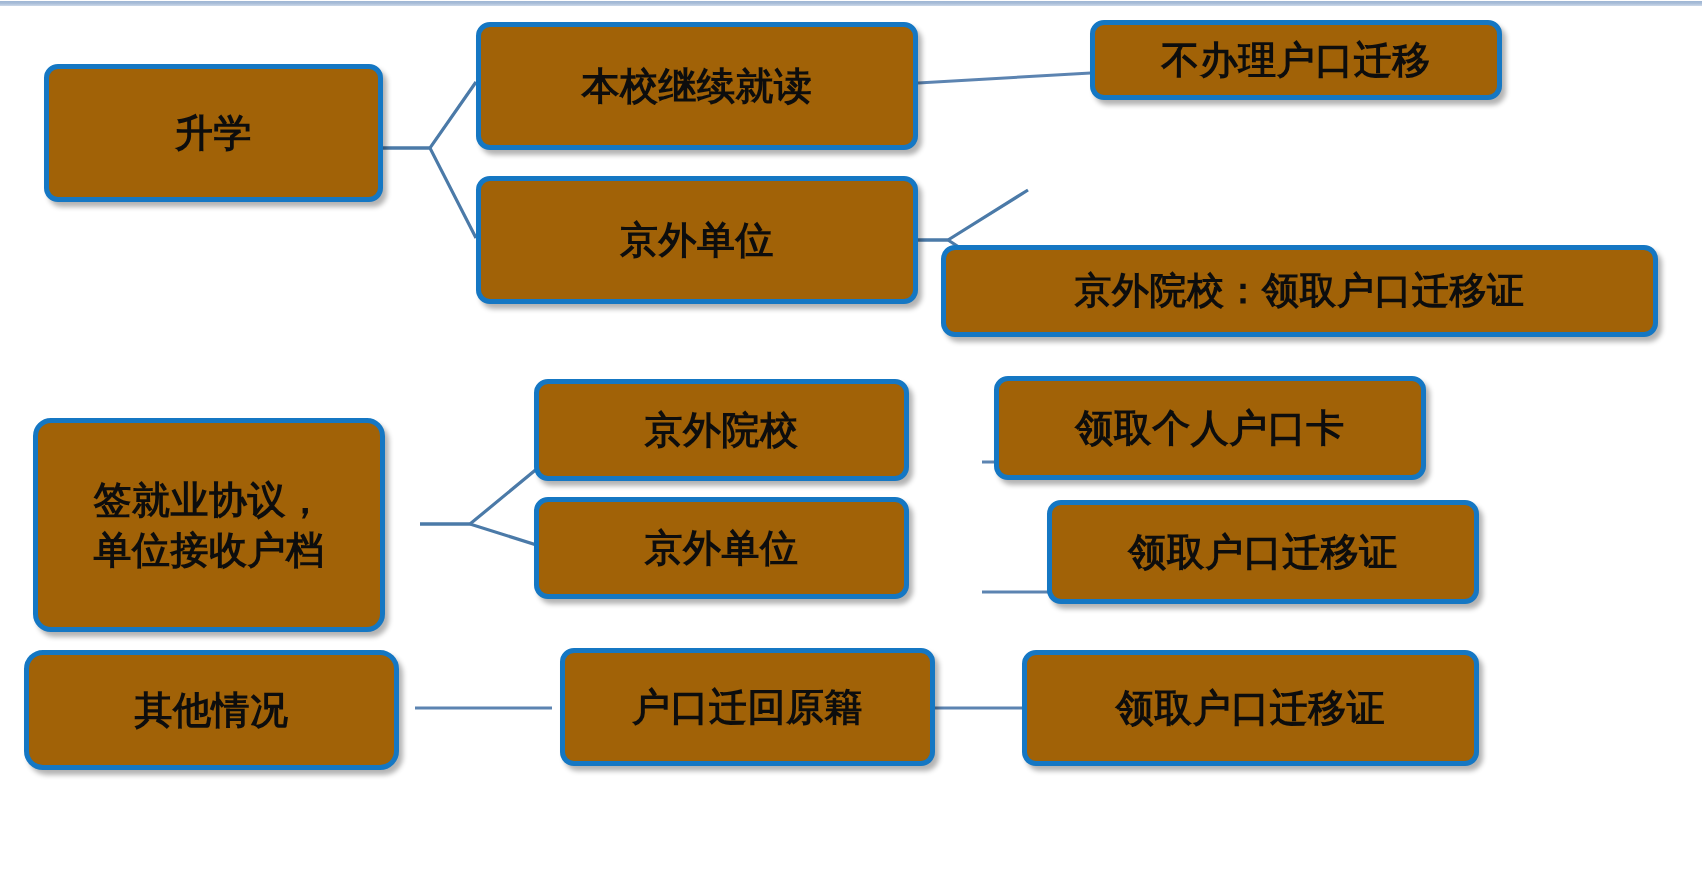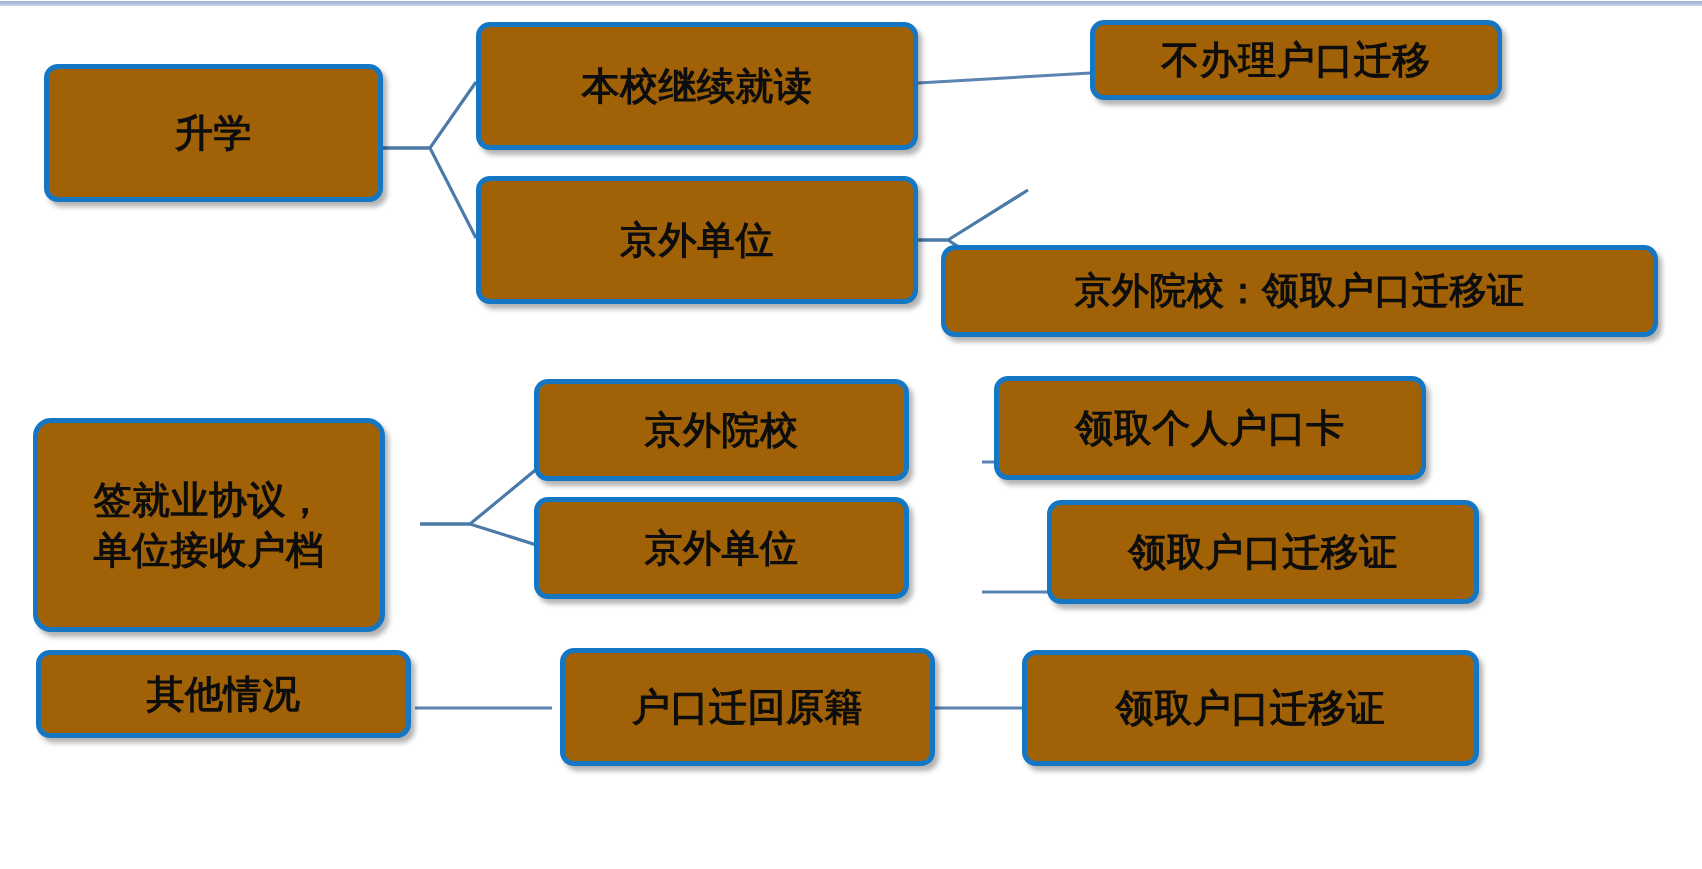--- a/index.html
+++ b/index.html
@@ -87,19 +87,19 @@
 单位接收户档</div>
 
   <div class="node f38" style="left:534px;top:379px;width:375px;height:102px;">京外院校</div>
 
   <div class="node f38" style="left:534px;top:497px;width:375px;height:102px;">京外单位</div>
 
   <div class="node f38" style="left:994px;top:376px;width:432px;height:104px;">领取个人户口卡</div>
 
   <div class="node f38" style="left:1047px;top:500px;width:432px;height:104px;">领取户口迁移证</div>
 
-  <div class="node f38" style="left:36px;top:650px;width:375px;height:88px;">其他情况</div>
+  <div class="node f38" style="left:24px;top:650px;width:375px;height:120px;border-radius:19px;">其他情况</div>
 
   <div class="node f38" style="left:560px;top:648px;width:375px;height:118px;">户口迁回原籍</div>
 
   <div class="node f38" style="left:1022px;top:650px;width:457px;height:116px;">领取户口迁移证</div>
 
 </div>
 
 </body></html>

